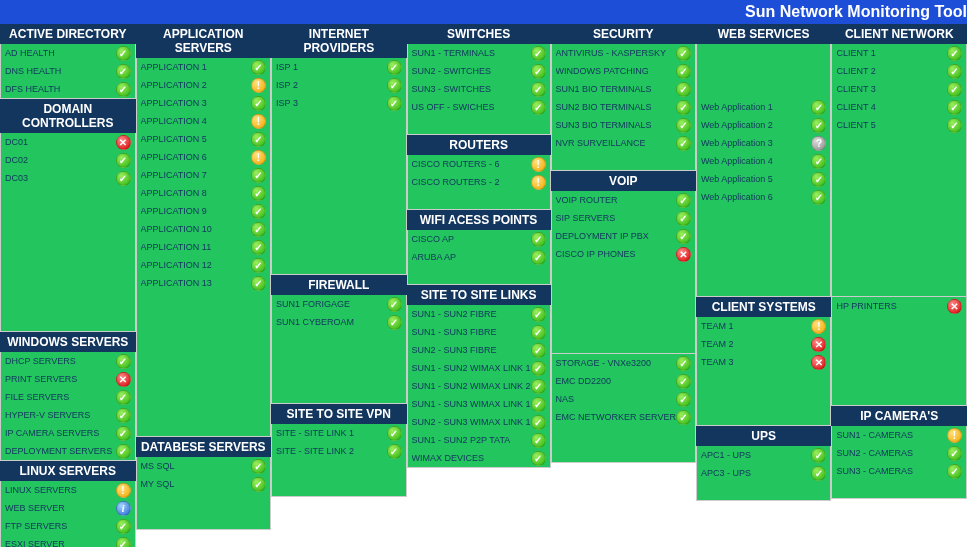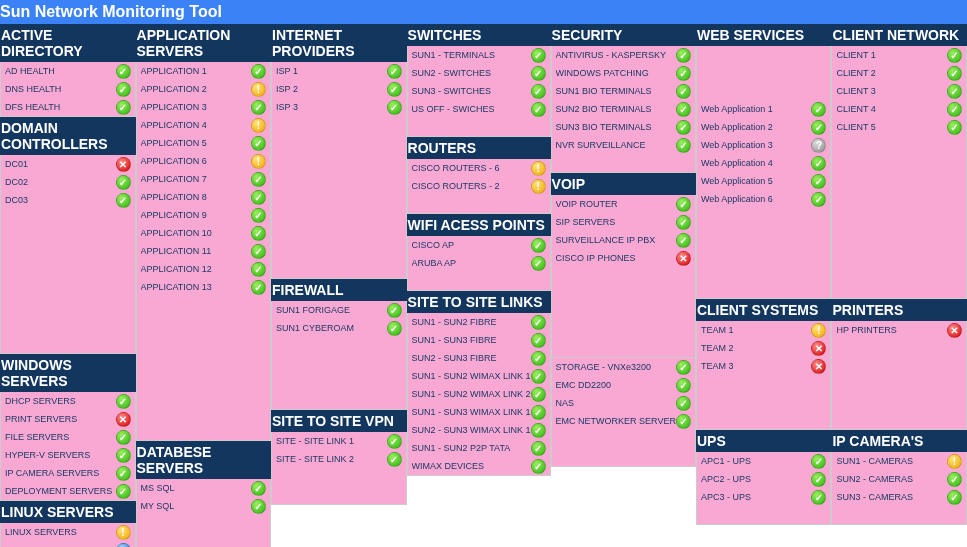--- a/index.html
+++ b/index.html
@@ -1,21 +1,21 @@
 <!DOCTYPE html>
 <html><head>
 <meta charset="utf-8">
 <style>
   * { box-sizing: border-box; margin: 0; padding: 0; }
   html, body { width: 967px; font-family: Arial, sans-serif; font-size: 10px; background: #fff; }
-  .title-bar { background: #3b82f6; color: #fff; font-weight: bold; font-size: 16px; text-align: left; padding: 3px 0; }
+  .title-bar { background: #1d4ed8; color: #fff; font-weight: bold; font-size: 16px; text-align: right; padding: 3px 0; }
   .grid { display: grid; grid-template-columns: repeat(7, 1fr); gap: 0; }
   .col { display: flex; flex-direction: column; }
-  .section-header { background: #13365f; color: #fff; font-weight: bold; text-align: left; font-size: 14px; padding: 2px 0; border: 1px solid #13365f; }
-  .rows { border-left: 1px solid #ccc; border-right: 1px solid #ccc; border-bottom: 1px solid #ccc; background: #f9a8d4; min-height: 2px;}
+  .section-header { background: #13365f; color: #fff; font-weight: bold; text-align: center; font-size: 12px; padding: 2px 0; border: 1px solid #13365f; }
+  .rows { border-left: 1px solid #ccc; border-right: 1px solid #ccc; border-bottom: 1px solid #ccc; background: #22c55e; min-height: 2px;}
   .row { display: flex; align-items: center; justify-content: space-between; padding: 1px 4px; height: 18px; }
   .row span.label { color: #13365f; font-size: 9px; white-space: nowrap; overflow: hidden; }
   .spacer { height: 18px; }
   .icon { width: 15px; height: 15px; border-radius: 50%; display: inline-flex; align-items: center; justify-content: center; font-size: 10px; font-weight: bold; color: #fff; border: 1px solid rgba(0,0,0,0.15); }
   .ok   { background: radial-gradient(circle at 35% 30%, #9aef5c, #2bb20e); }
   .warn { background: radial-gradient(circle at 35% 30%, #ffe27a, #f0a500); }
   .err  { background: radial-gradient(circle at 35% 30%, #ff8a8a, #d80000); }
   .info { background: radial-gradient(circle at 35% 30%, #a8d4ff, #1e66d0); }
   .unk  { background: radial-gradient(circle at 35% 30%, #dcdcdc, #8a8a8a); }
   .icon.err::after { content:"✕"; }
@@ -366,21 +366,21 @@
       <div class="rows">
         <div class="row">
           <span class="label">VOIP ROUTER</span>
           <span class="icon ok"></span>
         </div>
         <div class="row">
           <span class="label">SIP SERVERS</span>
           <span class="icon ok"></span>
         </div>
         <div class="row">
-          <span class="label">SURVEILLANCE IP PBX</span>
+          <span class="label">DEPLOYMENT IP PBX</span>
           <span class="icon ok"></span>
         </div>
         <div class="row">
           <span class="label">CISCO IP PHONES</span>
           <span class="icon err"></span>
         </div>
         <div class="row spacer"></div>
         <div class="row spacer"></div>
         <div class="row spacer"></div>
         <div class="row spacer"></div>
@@ -467,24 +467,20 @@
         <div class="row spacer"></div>
         <div class="row spacer"></div>
       </div>
       <div class="section-header">UPS</div>
       <div class="rows">
         <div class="row">
           <span class="label">APC1 -  UPS</span>
           <span class="icon ok"></span>
         </div>
         <div class="row">
-          <span class="label">APC2 - UPS</span>
-          <span class="icon ok"></span>
-        </div>
-        <div class="row">
           <span class="label">APC3 - UPS</span>
           <span class="icon ok"></span>
         </div>
         <div class="row spacer"></div>
       </div>
     </div>
     <div class="col">
       <div class="section-header">CLIENT NETWORK</div>
       <div class="rows">
         <div class="row">
@@ -510,21 +506,20 @@
         <div class="row spacer"></div>
         <div class="row spacer"></div>
         <div class="row spacer"></div>
         <div class="row spacer"></div>
         <div class="row spacer"></div>
         <div class="row spacer"></div>
         <div class="row spacer"></div>
         <div class="row spacer"></div>
         <div class="row spacer"></div>
       </div>
-      <div class="section-header">PRINTERS</div>
       <div class="rows">
         <div class="row">
           <span class="label">HP PRINTERS</span>
           <span class="icon err"></span>
         </div>
         <div class="row spacer"></div>
         <div class="row spacer"></div>
         <div class="row spacer"></div>
         <div class="row spacer"></div>
         <div class="row spacer"></div>

